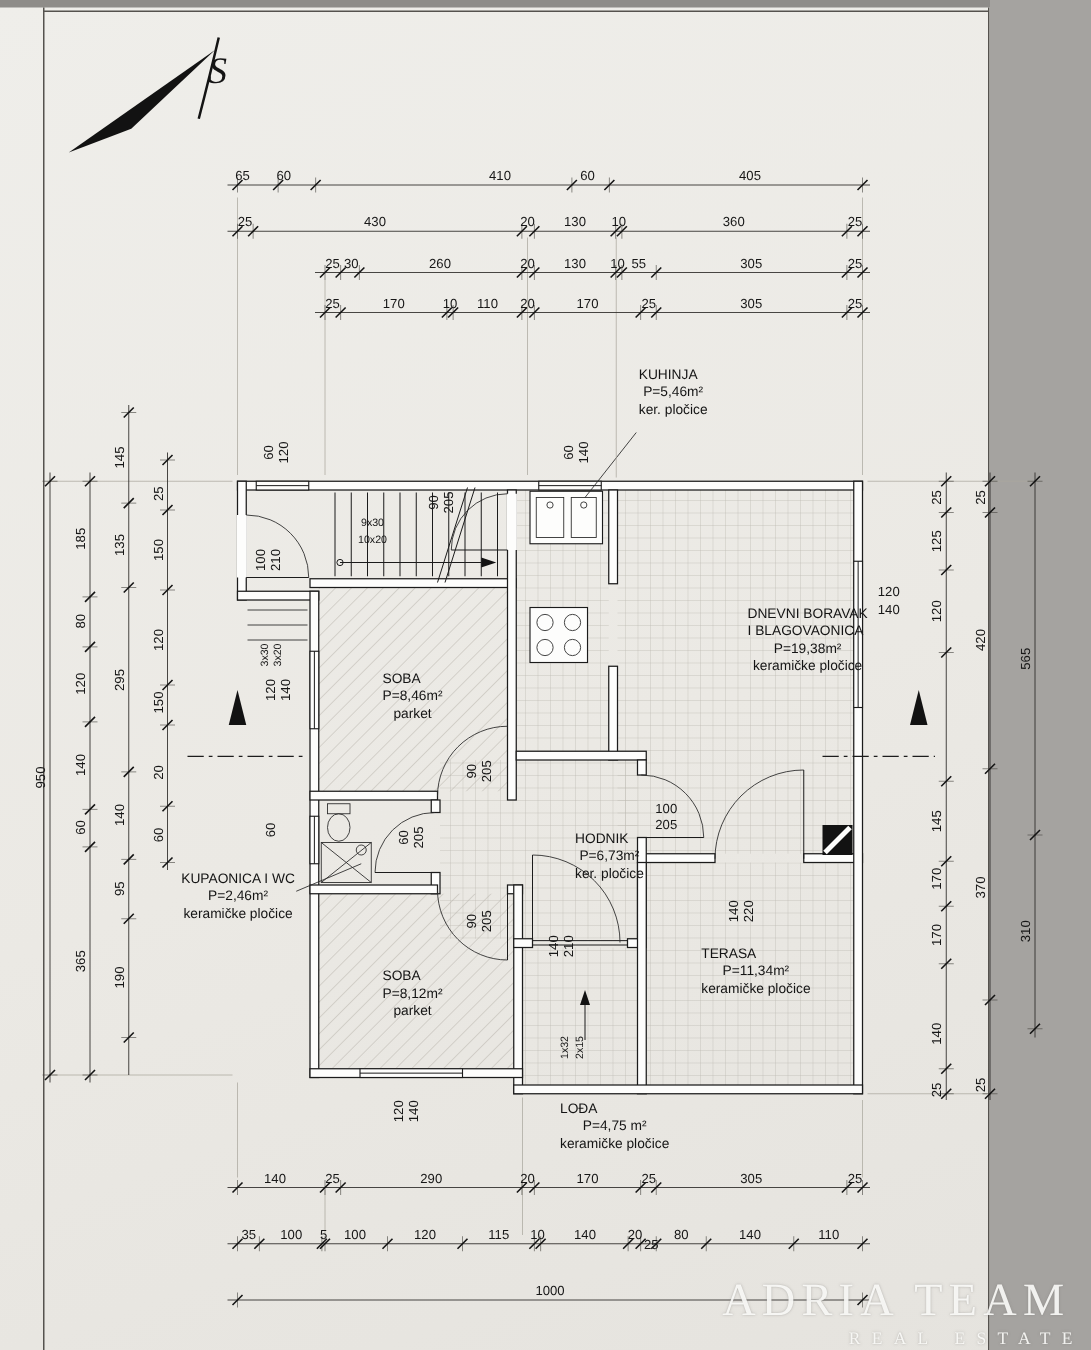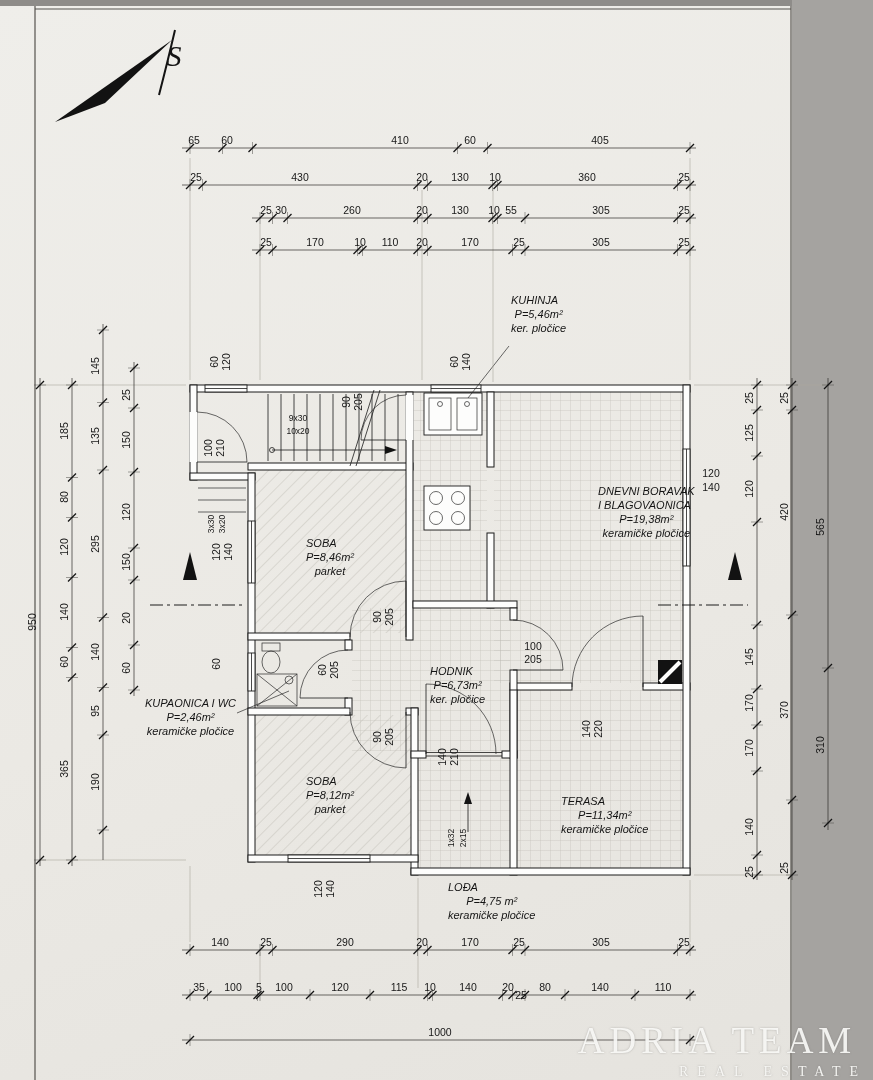--- a/index.html
+++ b/index.html
@@ -19,21 +19,21 @@
   .chain{stroke:#2f2d2a;stroke-width:.7;}
   .guide{stroke:#4a4844;stroke-width:.5;}
   .xguide{stroke:#aba89f;stroke-width:.6;}
   .slash{stroke:#141414;stroke-width:1.3;}
   .dim{font-family:"Liberation Sans",sans-serif;font-size:10.5px;fill:#171717;text-anchor:middle;}
   .dim.sm{font-size:8.5px;}
   .sect{stroke:#1c1c1c;stroke-width:1;stroke-dasharray:13 4 3 4;fill:none;}
   .blackfill{fill:#121212;stroke:none;}
   .north-s{font-family:"Liberation Serif",serif;font-style:italic;font-size:30px;fill:#141414;text-anchor:middle;}
   
-  .room-label{position:absolute;color:#141414;white-space:nowrap;font-style:italic;}
+  .room-label{position:absolute;color:#141414;white-space:nowrap;}
   .room-label div{line-height:1.28;}
   .rname{font-size:11px;}
   .rsub{font-size:11px;text-align:center;}
   
   .watermark{position:absolute;top:1004px;right:6px;width:300px;text-align:center;
              color:rgba(252,252,250,0.9);font-family:"Liberation Serif",serif;
              text-shadow:0 0 2px rgba(120,118,114,0.5);margin-top:15px;}
   .wm1{font-size:37px;letter-spacing:5px;}
   .wm2{font-size:14px;letter-spacing:9px;margin-top:2px;text-align:right;}
 </style>
@@ -570,36 +570,36 @@
     <div class="rname">DNEVNI BORAVAK</div>
     <div class="rname">I BLAGOVAONICA</div>
     <div class="rsub">P=19,38m²</div>
     <div class="rsub">keramičke pločice</div>
   </div>
   <div class="room-label" style="left:306px;top:536px;">
     <div class="rname">SOBA</div>
     <div class="rsub">P=8,46m²</div>
     <div class="rsub">parket</div>
   </div>
-  <div class="room-label" style="left:430px;top:664px;">
+  <div class="room-label" style="left:430px;top:664px;padding-left:30px;">
     <div class="rname">HODNIK</div>
     <div class="rsub">P=6,73m²</div>
     <div class="rsub">ker. pločice</div>
   </div>
   <div class="room-label" style="left:145px;top:696px;">
     <div class="rname">KUPAONICA I WC</div>
     <div class="rsub">P=2,46m²</div>
     <div class="rsub">keramičke pločice</div>
   </div>
   <div class="room-label" style="left:306px;top:774px;">
     <div class="rname">SOBA</div>
     <div class="rsub">P=8,12m²</div>
     <div class="rsub">parket</div>
   </div>
-  <div class="room-label" style="left:561px;top:794px;">
+  <div class="room-label" style="left:561px;top:756px;">
     <div class="rname">TERASA</div>
     <div class="rsub">P=11,34m²</div>
     <div class="rsub">keramičke pločice</div>
   </div>
   <div class="room-label" style="left:448px;top:880px;">
     <div class="rname">LOĐA</div>
     <div class="rsub">P=4,75 m²</div>
     <div class="rsub">keramičke pločice</div>
   </div>
 

